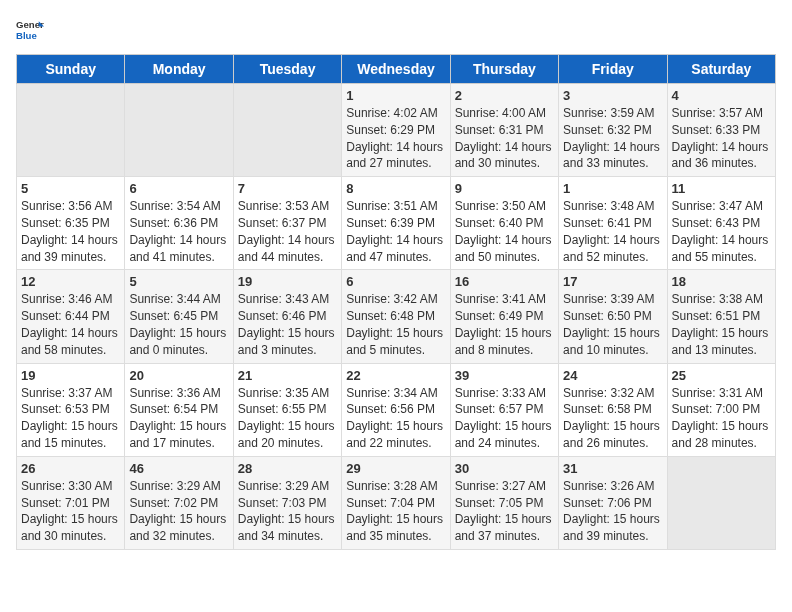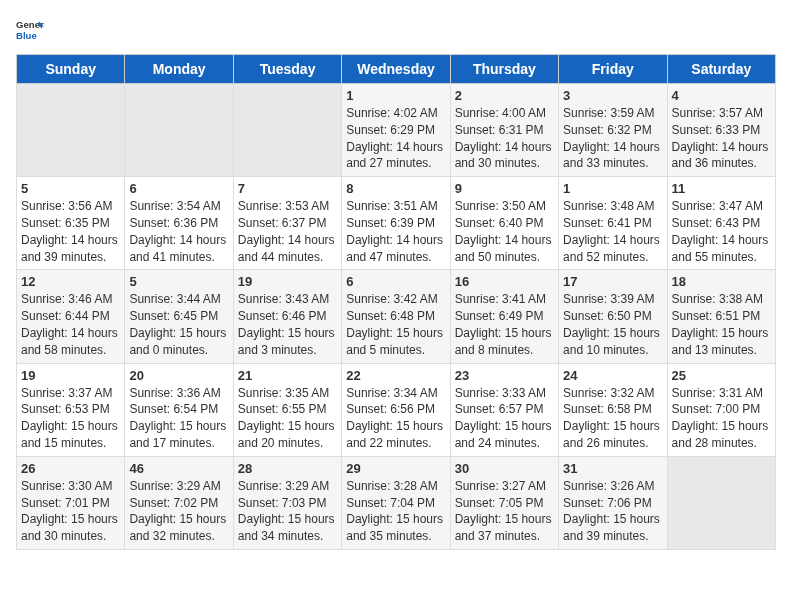--- a/index.html
+++ b/index.html
@@ -202,21 +202,21 @@
         </td>
         <td>
           <div class="day-num">21</div>
           <div class="cell-content">Sunrise: 3:35 AM<br>Sunset: 6:55 PM<br>Daylight: 15 hours and 20 minutes.</div>
         </td>
         <td>
           <div class="day-num">22</div>
           <div class="cell-content">Sunrise: 3:34 AM<br>Sunset: 6:56 PM<br>Daylight: 15 hours and 22 minutes.</div>
         </td>
         <td>
-          <div class="day-num">23</div>
+          <div class="day-num">39</div>
           <div class="cell-content">Sunrise: 3:33 AM<br>Sunset: 6:57 PM<br>Daylight: 15 hours and 24 minutes.</div>
         </td>
         <td>
           <div class="day-num">24</div>
           <div class="cell-content">Sunrise: 3:32 AM<br>Sunset: 6:58 PM<br>Daylight: 15 hours and 26 minutes.</div>
         </td>
         <td>
           <div class="day-num">25</div>
           <div class="cell-content">Sunrise: 3:31 AM<br>Sunset: 7:00 PM<br>Daylight: 15 hours and 28 minutes.</div>
         </td>

